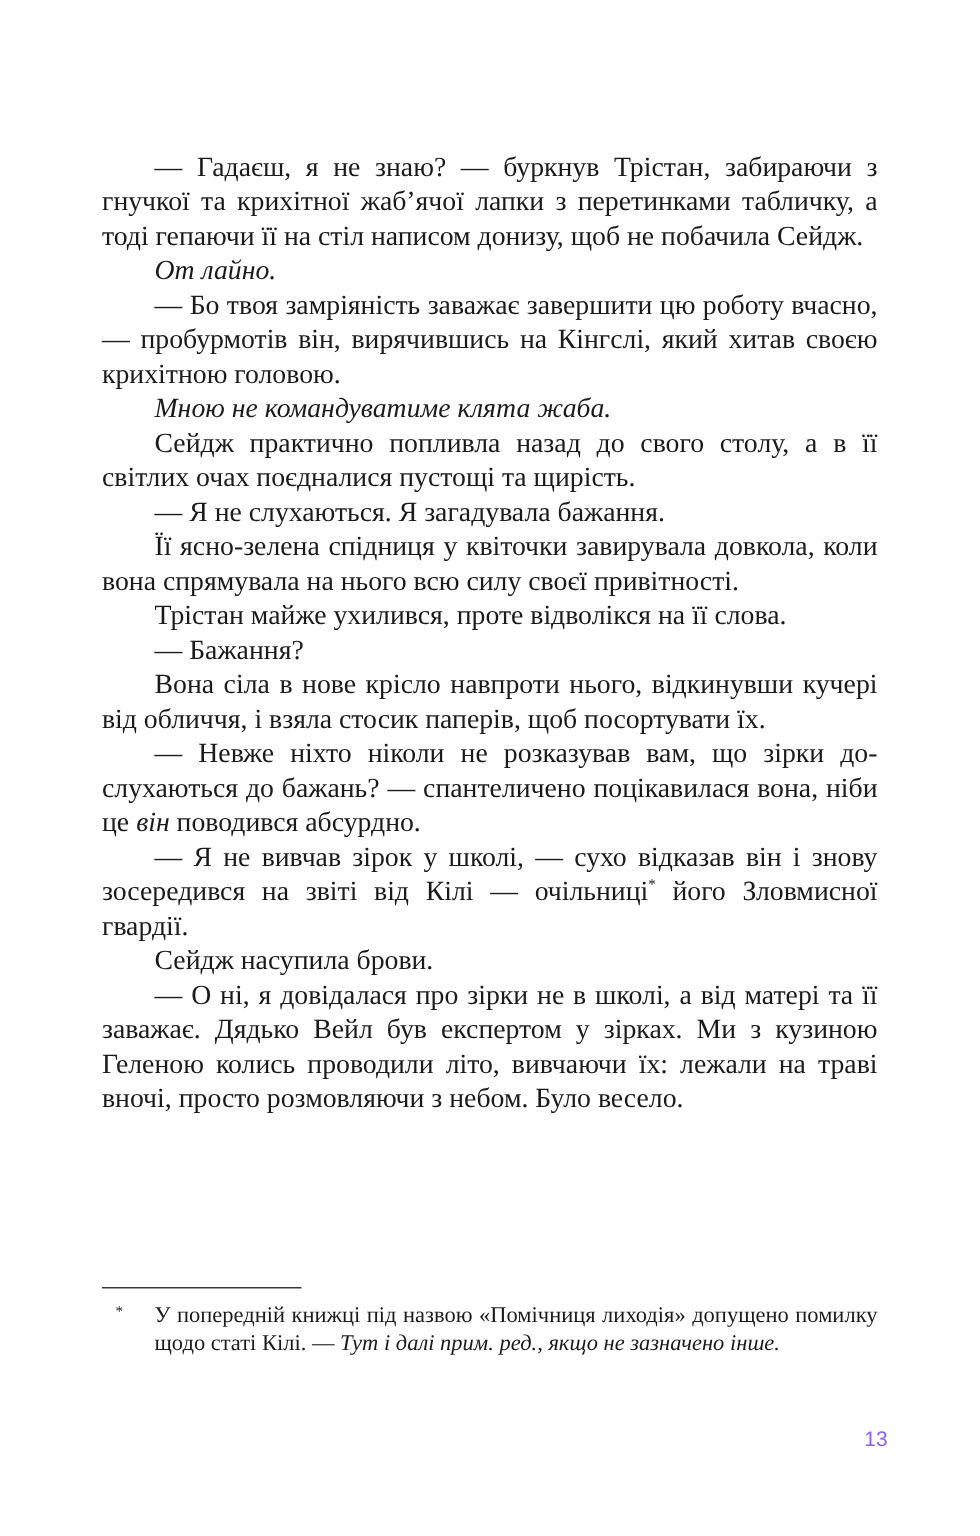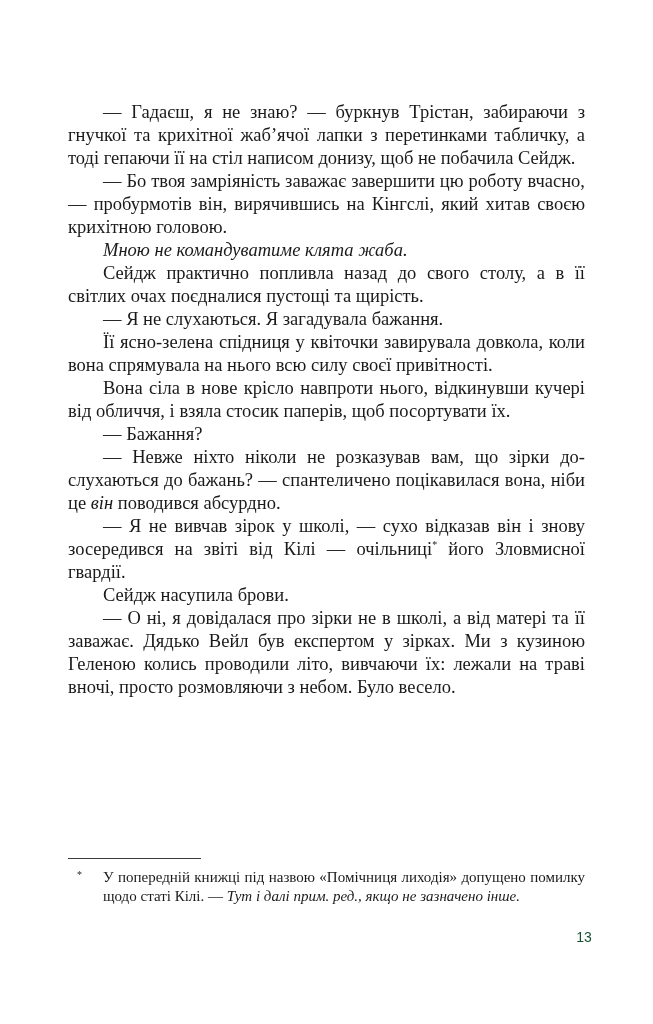--- a/index.html
+++ b/index.html
@@ -61,42 +61,44 @@
   }
   .footnote-marker {
     position: absolute;
     left: 9px;
     top: -3px;
     font-size: 10px;
   }
   .page-number {
     position: absolute;
     left: 556px;
-    top: 929px;
+    top: 951px;
     width: 56px;
     text-align: center;
     font-family: "Liberation Sans", "DejaVu Sans", sans-serif;
     font-size: 14px;
-    color: #14532d;
+    color: #8b5cf6;
   }
 </style>
 </head>
 <body>
 
 <div class="page">
 
   <div class="text-block" id="text-block">
       <p class="para"><span>— Гадаєш, я не знаю? — буркнув Трістан, забираючи з гнучкої та крихітної жаб’ячої лапки з перетинками та­бличку, а тоді гепаючи її на стіл написом донизу, щоб не побачила Сейдж.</span></p>
+      <p class="para"><span class="italic">От лайно.</span></p>
       <p class="para"><span>— Бо твоя замріяність заважає завершити цю роботу вчасно, — пробурмотів він, вирячившись на Кінгслі, який хитав своєю крихітною головою.</span></p>
       <p class="para"><span class="italic">Мною не командуватиме клята жаба.</span></p>
       <p class="para"><span>Сейдж практично попливла назад до свого столу, а в її світлих очах поєдналися пустощі та щирість.</span></p>
       <p class="para"><span>— Я не слухаються. Я загадувала бажання.</span></p>
       <p class="para"><span>Її ясно-зелена спідниця у квіточки завирувала довкола, коли вона спрямувала на нього всю силу своєї привітності.</span></p>
+      <p class="para"><span>Трістан майже ухилився, проте відволікся на її слова.</span></p>
+      <p class="para"><span>— Бажання?</span></p>
       <p class="para"><span>Вона сіла в нове крісло навпроти нього, відкинувши кучері від обличчя, і взяла стосик паперів, щоб посорту­вати їх.</span></p>
-      <p class="para"><span>— Бажання?</span></p>
       <p class="para"><span>— Невже ніхто ніколи не розказував вам, що зірки до­слухаються до бажань? — спантеличено поцікавилася во­на, ніби це </span><span class="italic">він</span><span> поводився абсурдно.</span></p>
       <p class="para"><span>— Я не вивчав зірок у школі, — сухо відказав він і знову зосередився на звіті від Кілі — очільниці</span><span class="fn-ref">*</span><span> його Зловмис­ної гвардії.</span></p>
       <p class="para"><span>Сейдж насупила брови.</span></p>
       <p class="para"><span>— О ні, я довідалася про зірки не в школі, а від мате­рі та її заважає. Дядько Вейл був експертом у зірках. Ми з кузиною Геленою колись проводили літо, вивчаючи їх: лежали на траві вночі, просто розмовляючи з небом. Бу­ло весело.</span></p>
     </div>
 
   <div class="footnote">
     <div class="footnote-rule"></div>
     <div class="footnote-text">
       <span class="footnote-marker">*</span><span>У попередній книжці під назвою «Помічниця лиходія» допущено по­милку щодо статі Кілі. — </span><span class="italic">Тут і далі прим. ред., якщо не зазначено інше.</span>

